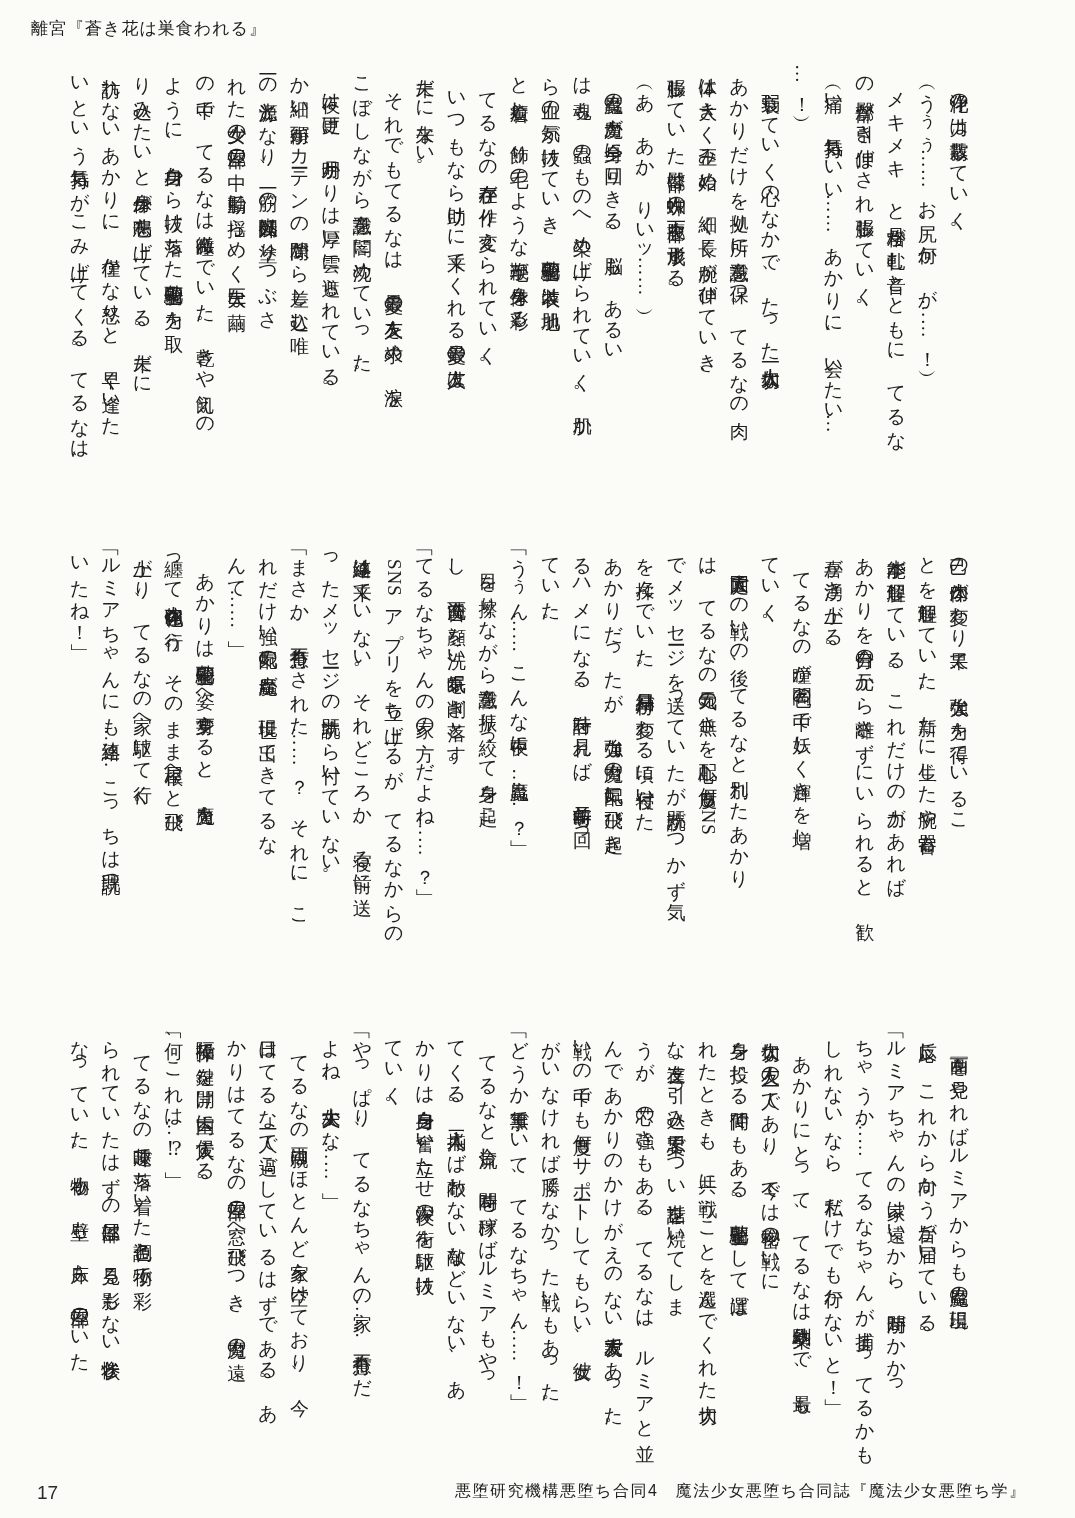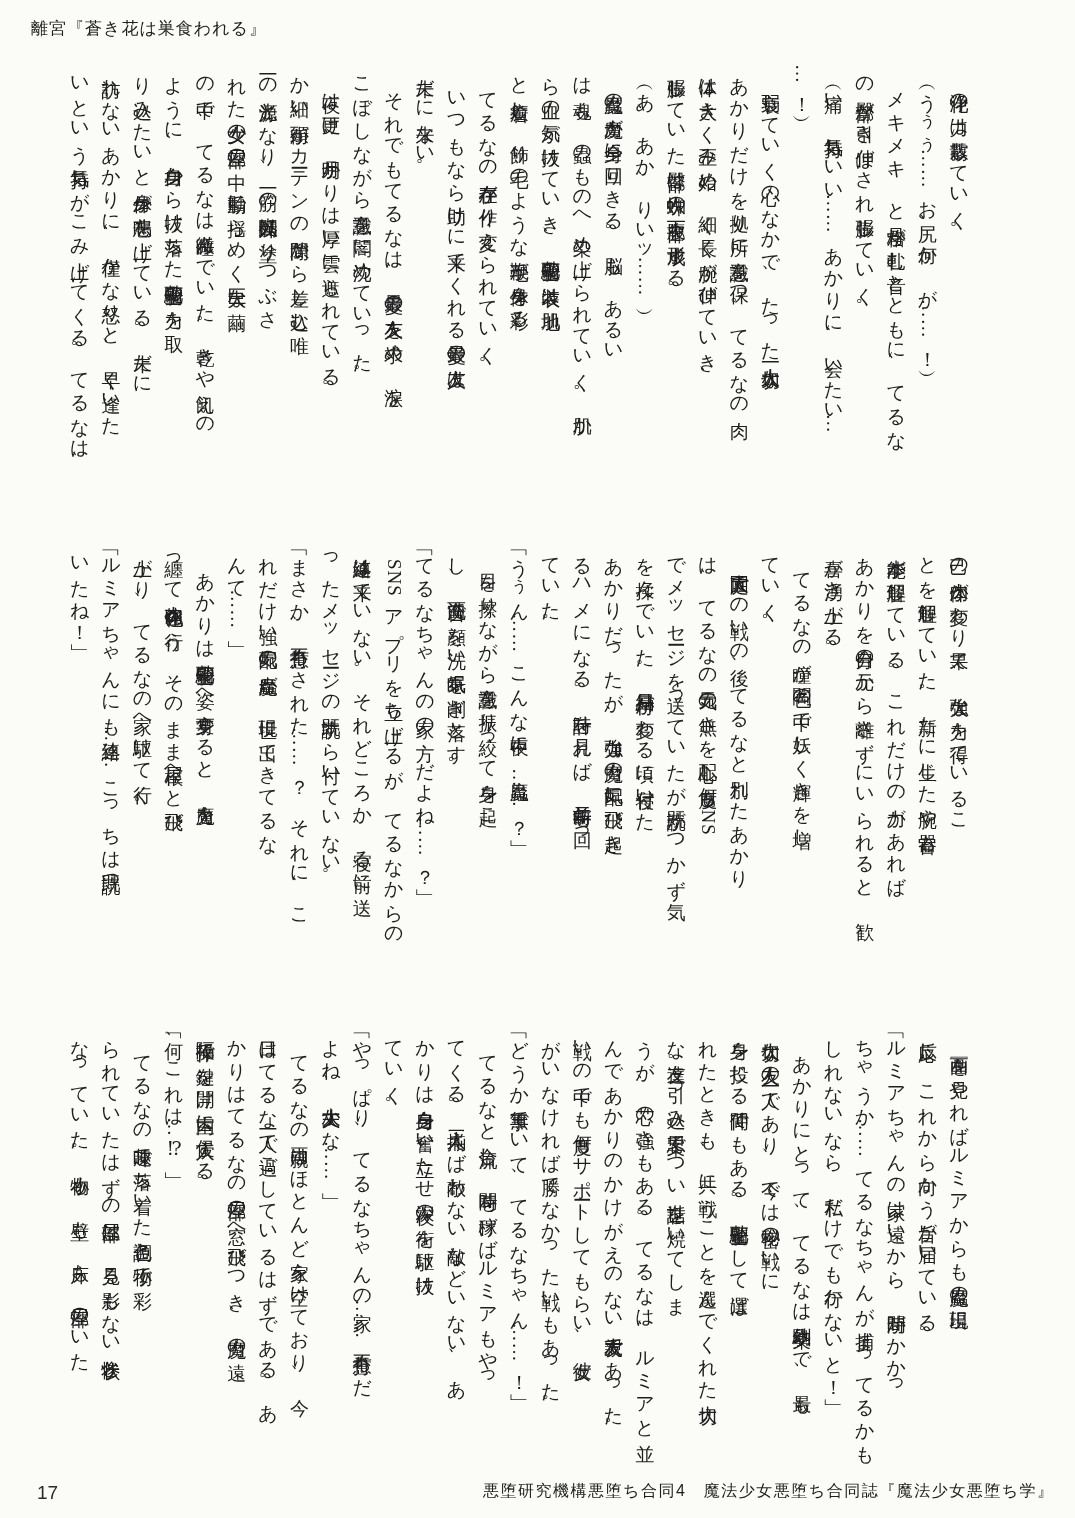--- a/index.html
+++ b/index.html
@@ -56,21 +56,20 @@
   }
   .footer-title {
     position: absolute;
     left: 455px;
     top: 1481px;
     font-family: "Liberation Sans", "DejaVu Sans", sans-serif;
     font-size: 16px;
     letter-spacing: 1.5px;
     color: #1e1e1e;
     white-space: nowrap;
-    margin-left: 28px;
   }
 </style>
 </head>
 <body style="background: rgb(251, 251, 248);">
 
 <div class="page">
   <div class="header-title">離宮『蒼き花は巣食われる』</div>
 
   <div class="band band-1">
       <div class="col indent" style="color: rgb(30, 30, 30);">浄化の力は霧散していく。</div>

